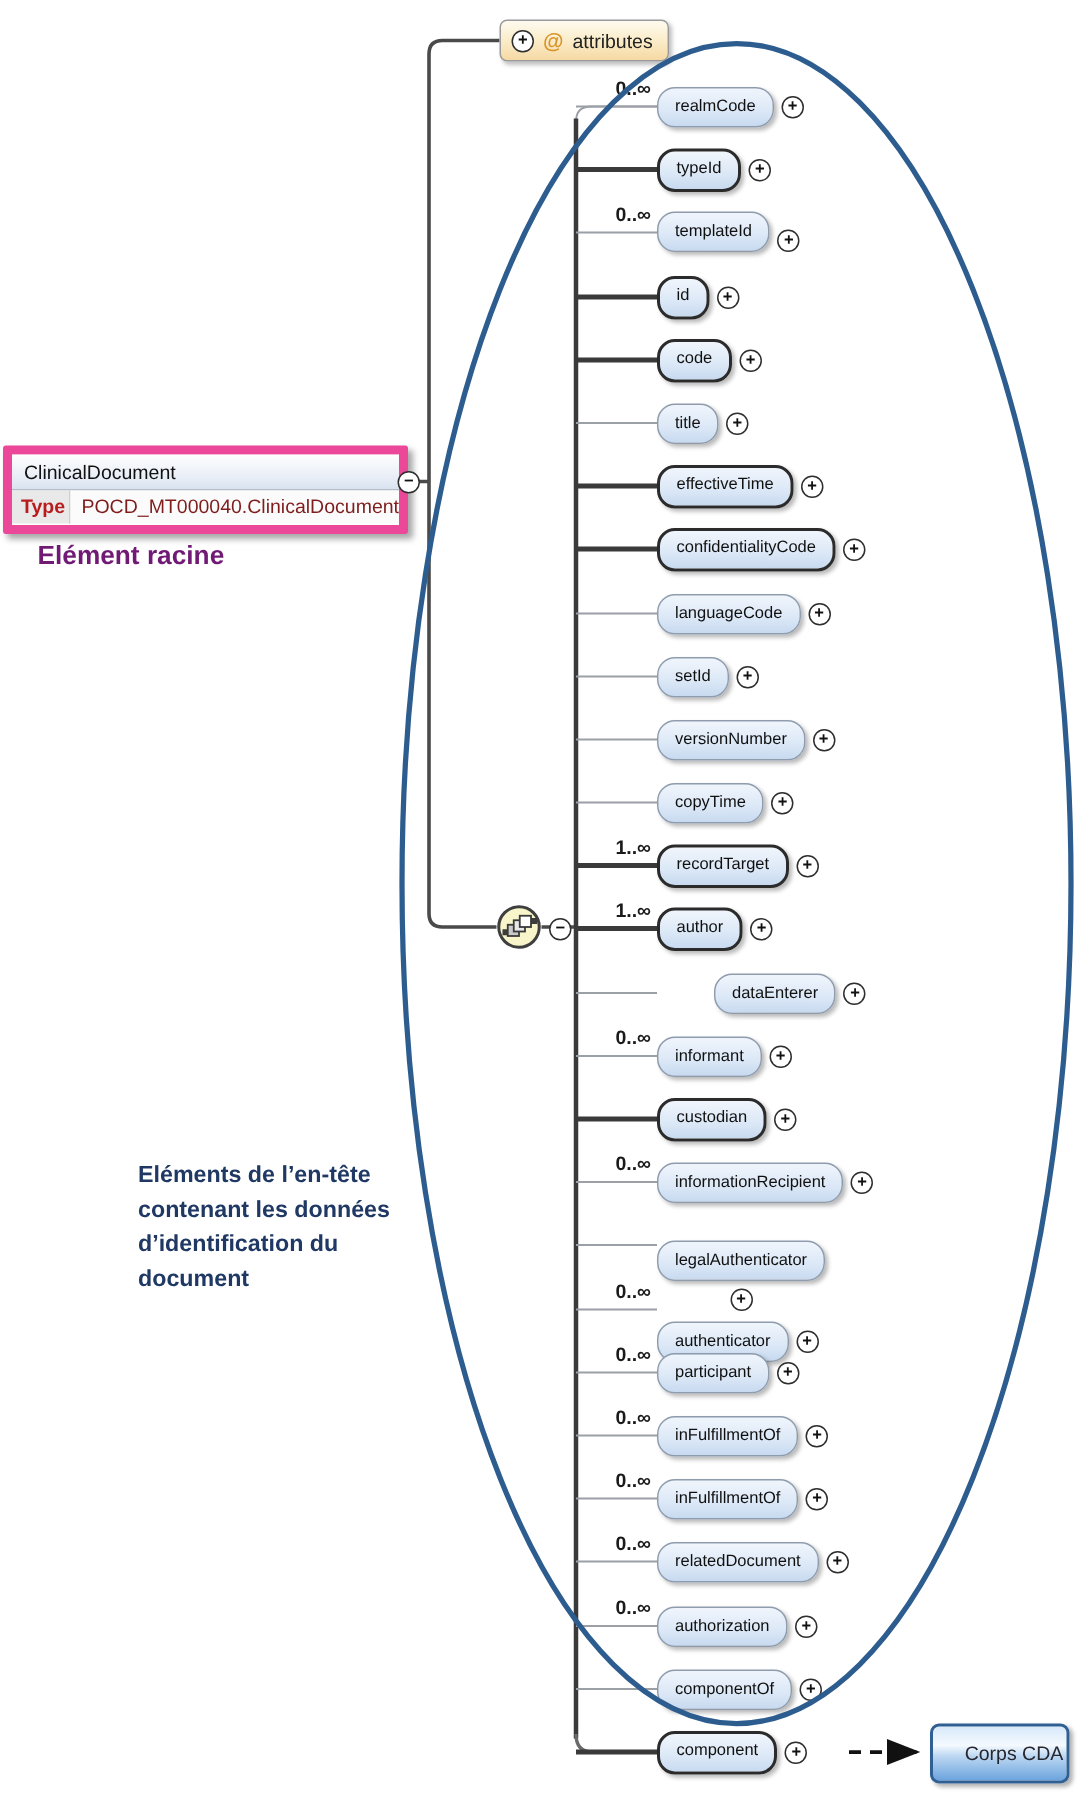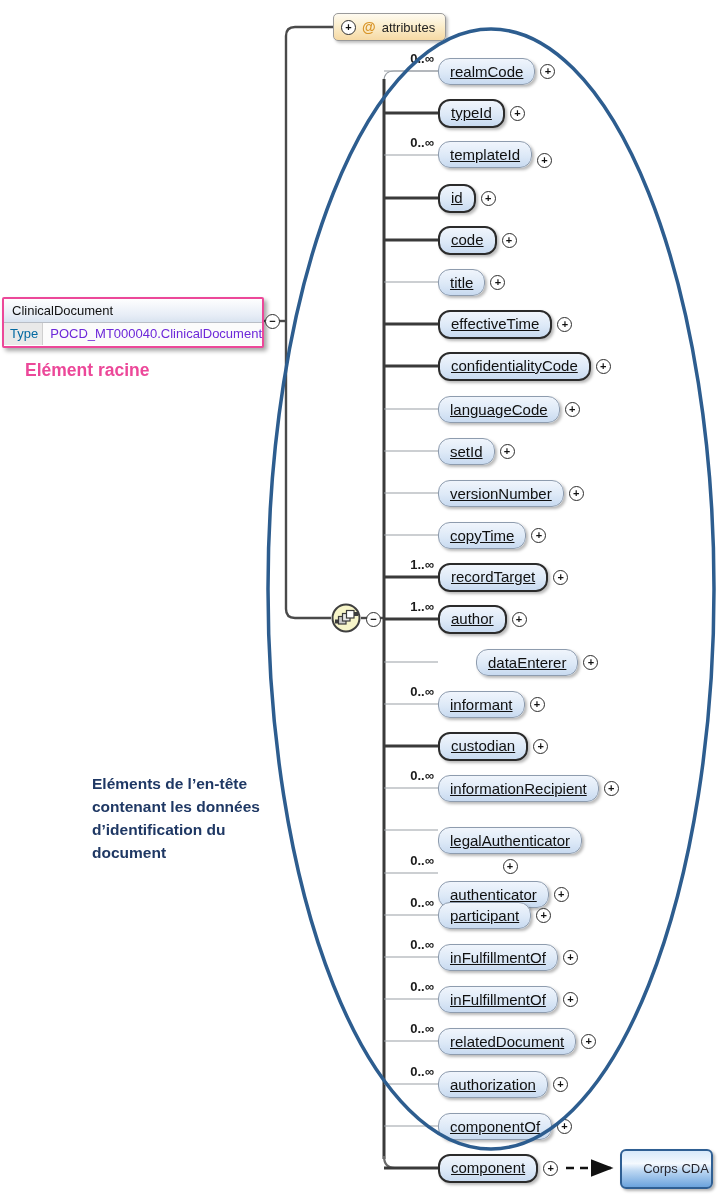--- a/index.html
+++ b/index.html
@@ -9,31 +9,31 @@
   }
   svg.layer{position:absolute;left:0;top:0;pointer-events:none;}
   #wires{z-index:1;}
   #overlay{z-index:5;}
   .wire-opt{stroke:#9aa0a6;stroke-width:1.2;}
   .wire-req{stroke:#3a3a3a;stroke-width:3.2;}
 
   
   .root-box{
     position:absolute;left:2px;top:297px;width:258px;height:47px;z-index:2;
-    border:2px solid #ec4899;border-radius:2px;overflow:hidden;background:#fff;
+    border:6px solid #ec4899;border-radius:2px;overflow:hidden;background:#fff;
     box-shadow:3px 3px 4px rgba(0,0,0,0.35);
   }
   .root-header{
     height:23px;line-height:23px;padding-left:8px;font-size:13px;color:#111;
     background:linear-gradient(180deg,#fefefe 0%,#e7edf6 70%,#d9e3f0 100%);
     border-bottom:1px solid #b9bec6;
   }
   .root-typerow{display:flex;height:22px;font-size:13px;}
-  .type-label{width:40px;background:#e9e9e9;color:#0369a1;line-height:22px;padding-left:6px;border-right:1px solid #cfcfcf;}
-  .type-value{flex:1;background:#fbfbfb;color:#6d28d9;line-height:22px;padding-left:7px;white-space:nowrap;}
+  .type-label{width:40px;background:#e9e9e9;color:#b91c1c;line-height:22px;padding-left:6px;border-right:1px solid #cfcfcf;font-weight:bold;}
+  .type-value{flex:1;background:#fbfbfb;color:#7f1d1d;line-height:22px;padding-left:7px;white-space:nowrap;}
 
   
   .pm{
     display:inline-block;width:13px;height:13px;border:1px solid #2e2e2e;border-radius:50%;
     background:#fff;color:#111;font-size:11px;line-height:12px;text-align:center;font-weight:bold;
     box-shadow:inset 0 0 0 1.5px #fff;flex:0 0 auto;
   }
   .pm.abs{position:absolute;z-index:3;}
 
   
@@ -45,36 +45,35 @@
     display:flex;align-items:center;gap:6px;padding:0 7px;font-size:13px;color:#222;
   }
   .at-sym{color:#d89428;font-weight:bold;font-size:14px;}
 
   
   .seq{position:absolute;left:331px;top:603px;width:30px;height:30px;z-index:2;}
 
   
   .row{position:absolute;left:438px;height:26px;display:flex;align-items:center;gap:5px;z-index:2;}
   .ebox{
-    height:25px;line-height:25px;padding:0 11px;border-radius:12px;font-size:15px;color:#101010;
+    height:25px;line-height:25px;padding:0 11px;border-radius:12px;font-size:11px;color:#101010;
     border:1px solid #8e9cae;white-space:nowrap;
     background:linear-gradient(180deg,#f0f5fc 0%,#dde9f7 55%,#c8daf0 100%);
     box-shadow:2px 2px 3px rgba(0,0,0,0.28);
-    text-decoration:underline;
   }
   .ebox.req{border:2px solid #2b2b2b;line-height:23px;}
   .card{
     position:absolute;right:289px;height:16px;z-index:2;
     font-size:13px;font-weight:bold;color:#1a1a1a;white-space:nowrap;
   }
 
   
   .ann-root{
     position:absolute;left:25px;top:360px;z-index:2;
-    font-size:17.5px;font-weight:bold;color:#ec4899;white-space:nowrap;
+    font-size:17.5px;font-weight:bold;color:#701a75;white-space:nowrap;
   }
   .ann-header{
     position:absolute;left:92px;top:772px;width:210px;z-index:2;
     font-size:15.5px;font-weight:bold;color:#1f3864;line-height:23px;white-space:pre-line;
   }
 
   
   .corps{
     position:absolute;left:620px;top:1149px;width:93px;height:40px;z-index:2;box-sizing:border-box;
     border:2px solid #2f5f93;border-radius:6px;text-align:center;

